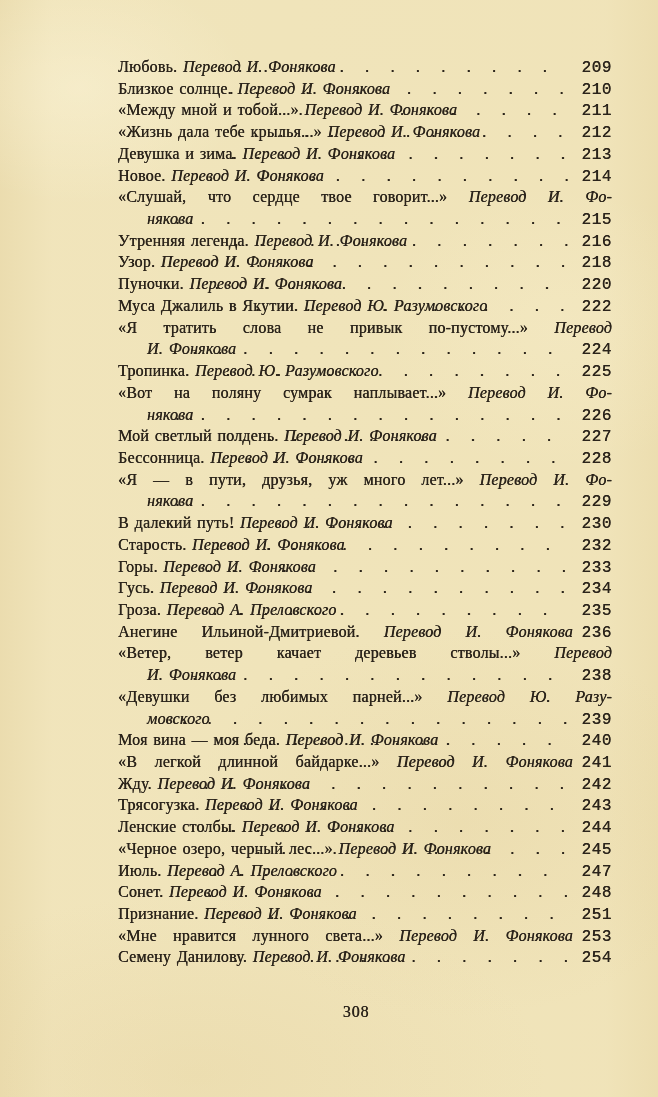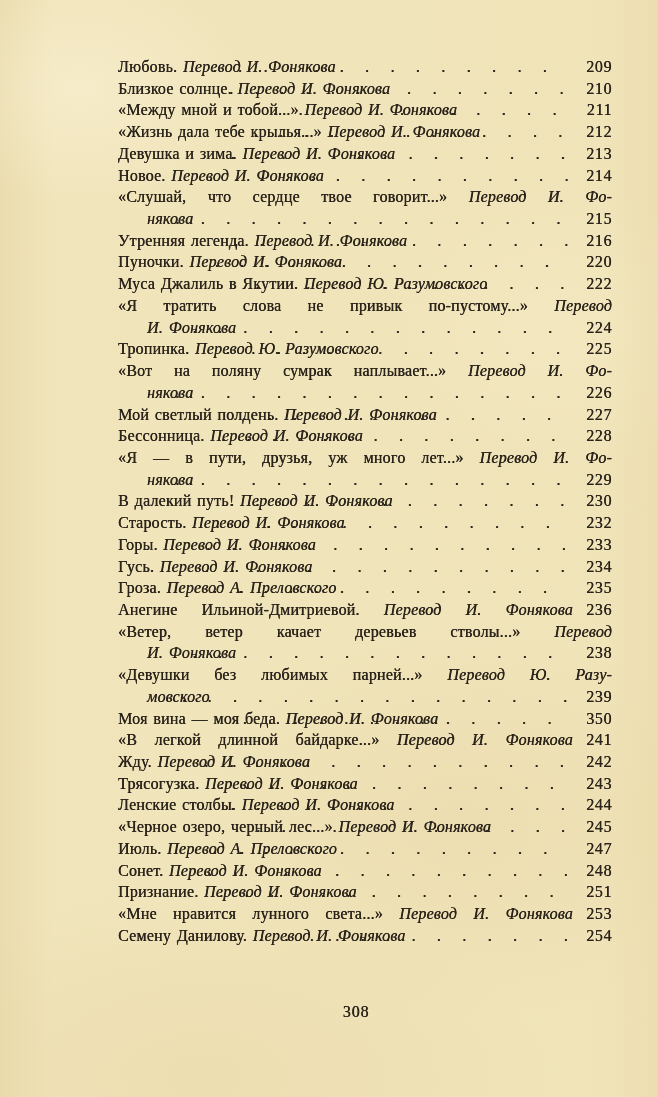--- a/index.html
+++ b/index.html
@@ -79,20 +79,21 @@
   }
   .leader::after {
     content: ". . . . . . . . . . . . . . . . . . . . . . . . . . . . . . . . . . . .";
     word-spacing: 17px;
   }
   .pagenum {
     flex: none;
     min-width: 35px;
     text-align: right;
     letter-spacing: 0.6px;
+    font-family: Liberation Mono, monospace;
   }
   .folio {
     position: absolute;
     left: 118px;
     top: 1003px;
     width: 476px;
     text-align: center;
     letter-spacing: 0.8px;
     text-shadow: 0.3px 0 0 currentColor;
   }
@@ -139,20 +140,25 @@
         <span class="text"><span class="it">някова</span></span>
         <span class="leader"></span>
         <span class="pagenum">215</span>
       </div>
       <div class="line">
         <span class="text"><span class="rm">Утренняя легенда. </span><span class="it">Перевод И. Фонякова</span></span>
         <span class="leader"></span>
         <span class="pagenum">216</span>
       </div>
       <div class="line">
+        <span class="text"><span class="rm">Узор. </span><span class="it">Перевод И. Фонякова</span></span>
+        <span class="leader"></span>
+        <span class="pagenum">218</span>
+      </div>
+      <div class="line">
         <span class="text"><span class="rm">Пуночки. </span><span class="it">Перевод И. Фонякова</span></span>
         <span class="leader"></span>
         <span class="pagenum">220</span>
       </div>
       <div class="line">
         <span class="text"><span class="rm">Муса Джалиль в Якутии. </span><span class="it">Перевод Ю. Разумовского</span></span>
         <span class="leader"></span>
         <span class="pagenum">222</span>
       </div>
       <div class="line justify">
@@ -235,21 +241,21 @@
         <span class="text"><span class="rm">«Девушки без любимых парней...» </span><span class="it">Перевод Ю. Разу-</span></span>
       </div>
       <div class="line indent">
         <span class="text"><span class="it">мовского</span></span>
         <span class="leader"></span>
         <span class="pagenum">239</span>
       </div>
       <div class="line">
         <span class="text"><span class="rm">Моя вина — моя беда. </span><span class="it">Перевод И. Фонякова</span></span>
         <span class="leader"></span>
-        <span class="pagenum">350</span>
+        <span class="pagenum">240</span>
       </div>
       <div class="line spread">
         <span class="text"><span class="rm">«В легкой длинной байдарке...» </span><span class="it">Перевод И. Фонякова</span></span>
         <span class="pagenum">241</span>
       </div>
       <div class="line">
         <span class="text"><span class="rm">Жду. </span><span class="it">Перевод И. Фонякова</span></span>
         <span class="leader"></span>
         <span class="pagenum">242</span>
       </div>

